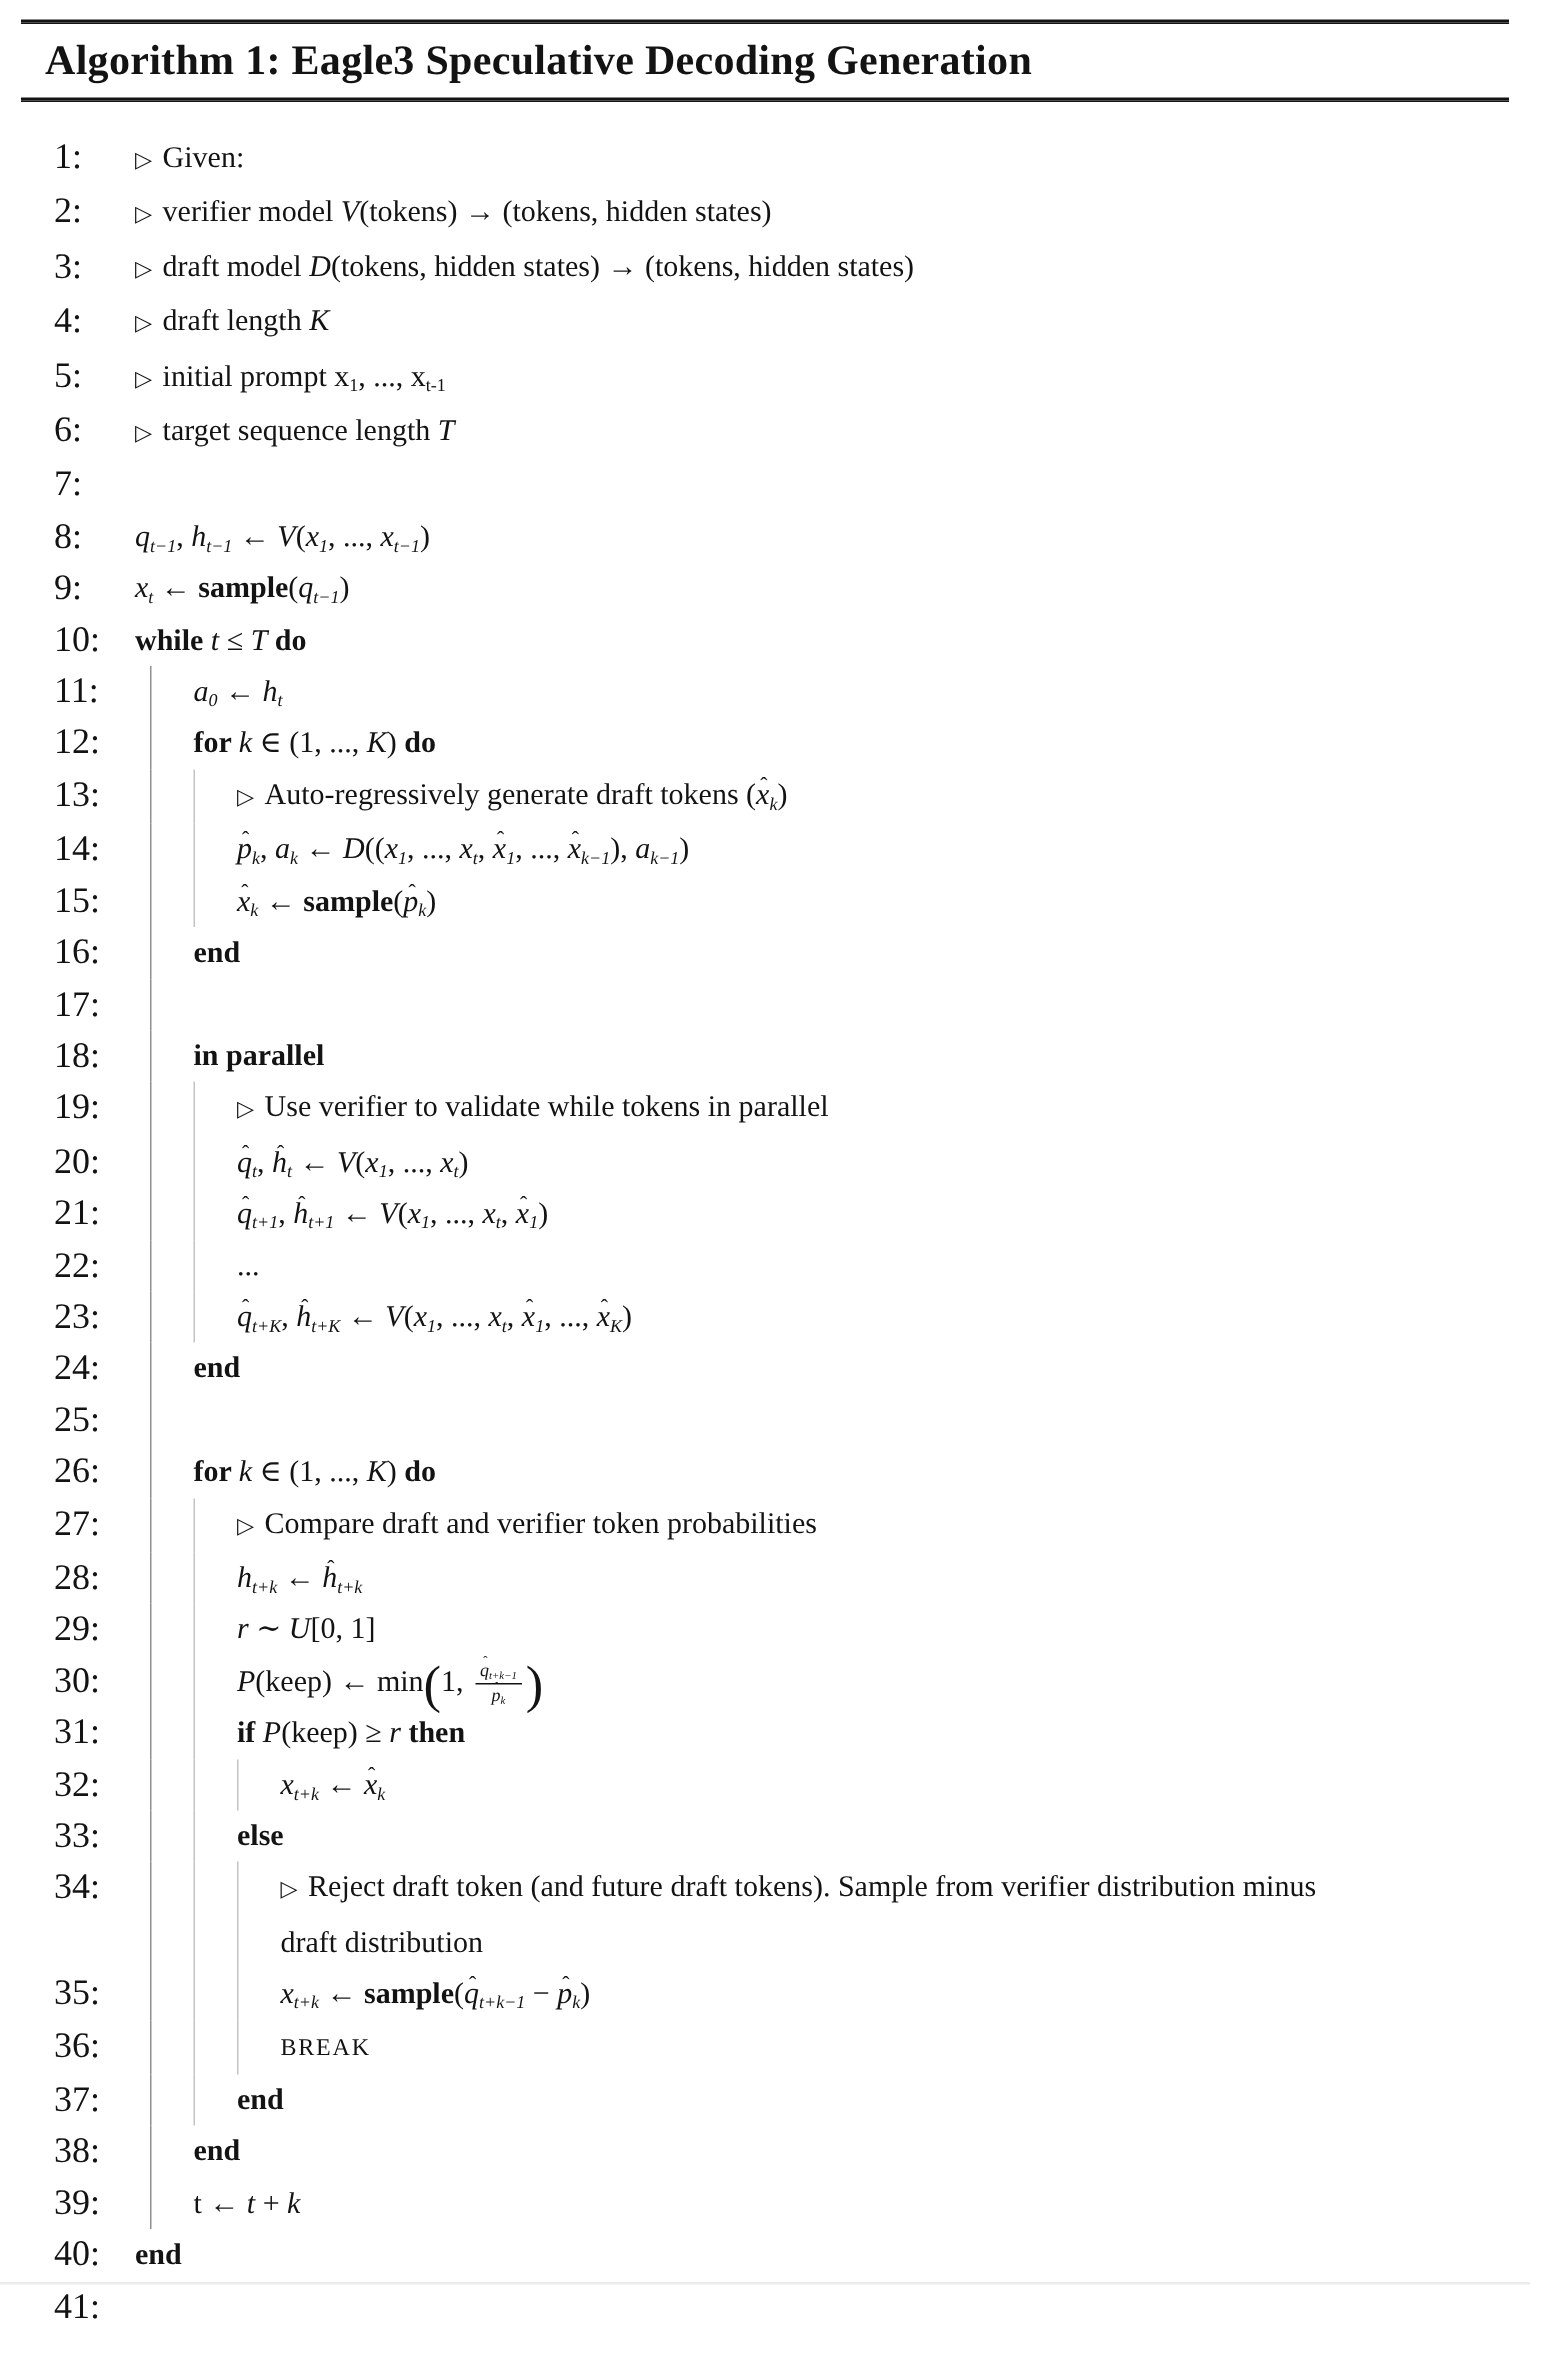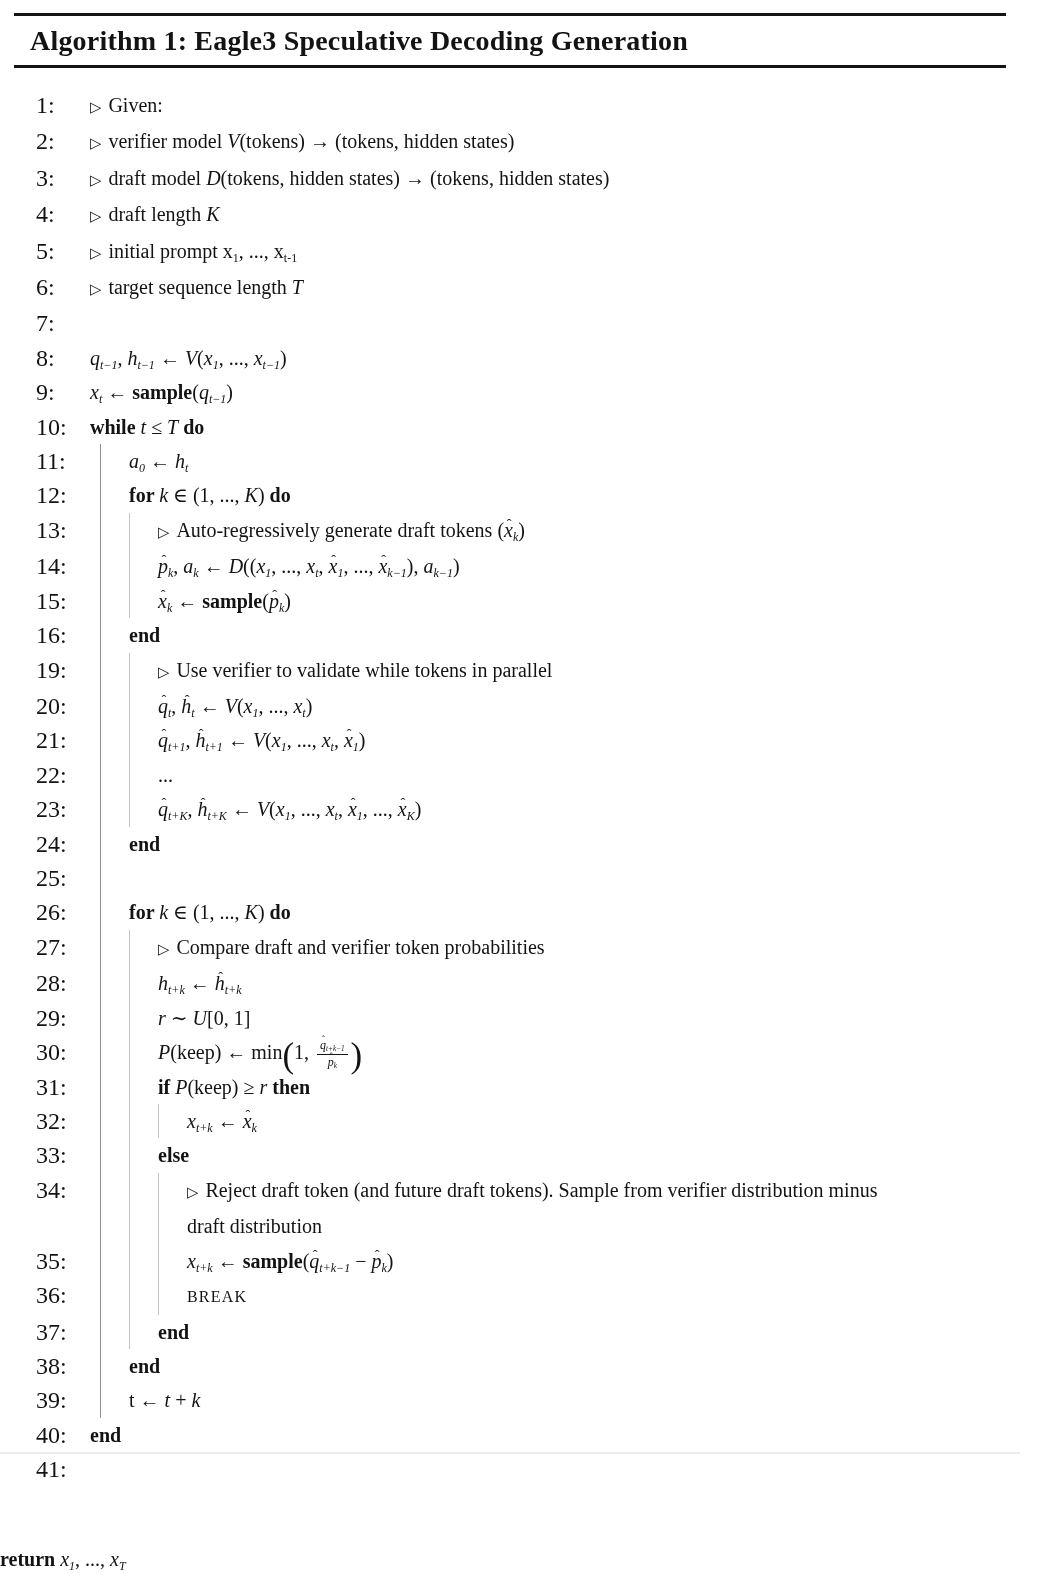--- a/index.html
+++ b/index.html
@@ -109,20 +109,30 @@
         <span class="ind first"></span>
         <span class="ind"></span>
         <div class="seg-area"><span class="st-i"><span class="hatwrap"><span class="hatmark">ˆ</span><span>x</span></span><sub>k</sub></span><span> ← </span><span class="st-b">sample</span><span>(</span><span class="st-i"><span class="hatwrap"><span class="hatmark">ˆ</span><span>p</span></span><sub>k</sub></span><span>)</span></div>
       </div>
       <div class="algo-row">
         <span class="lnum">16:</span>
         <span class="ind first"></span>
         <div class="seg-area"><span class="st-b">end</span></div>
       </div>
       <div class="algo-row">
+        <span class="lnum">17:</span>
+        <span class="ind first"></span>
+        <div class="seg-area"></div>
+      </div>
+      <div class="algo-row">
+        <span class="lnum">18:</span>
+        <span class="ind first"></span>
+        <div class="seg-area"><span class="st-b">in parallel</span></div>
+      </div>
+      <div class="algo-row">
         <span class="lnum">19:</span>
         <span class="ind first"></span>
         <span class="ind"></span>
         <div class="seg-area"><span class="cmark">▷</span><span>Use verifier to validate while tokens in parallel</span></div>
       </div>
       <div class="algo-row">
         <span class="lnum">20:</span>
         <span class="ind first"></span>
         <span class="ind"></span>
         <div class="seg-area"><span class="st-i"><span class="hatwrap"><span class="hatmark">ˆ</span><span>q</span></span><sub>t</sub></span><span>, </span><span class="st-i"><span class="hatwrap"><span class="hatmark">ˆ</span><span>h</span></span><sub>t</sub></span><span> ← </span><span class="st-i">V</span><span>(</span><span class="st-i">x<sub>1</sub></span><span>, ..., </span><span class="st-i">x<sub>t</sub></span><span>)</span></div>

